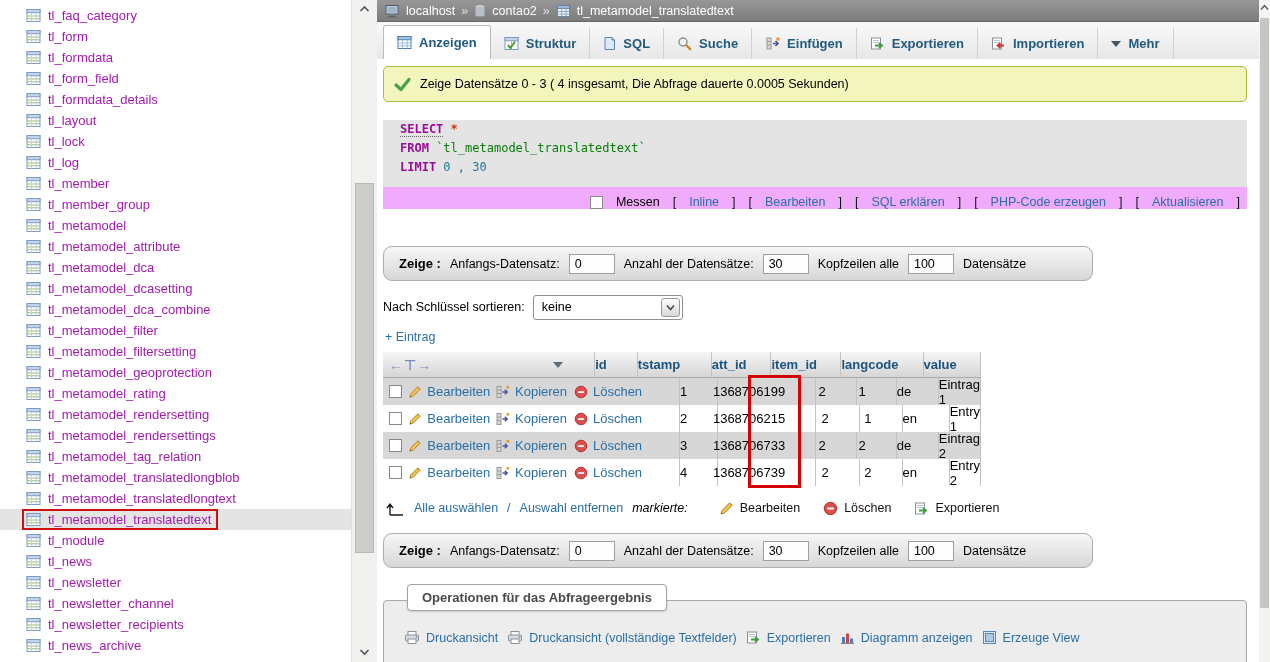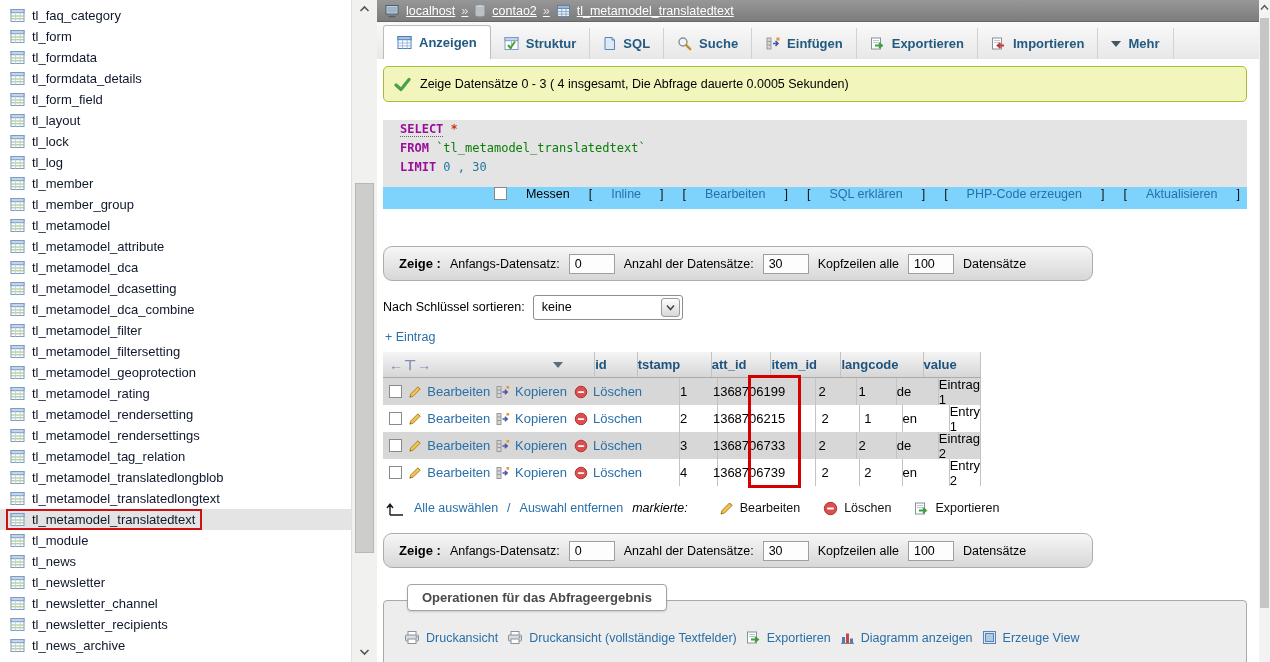--- a/index.html
+++ b/index.html
@@ -6,42 +6,42 @@
   html,body { margin:0; padding:0; }
   body {
     width:1270px; height:662px; overflow:hidden; position:relative;
     background:#fff; font-family:"Liberation Sans", sans-serif; font-size:12.5px; color:#000;
   }
   a { text-decoration:none; }
 
   
   #sidebar { position:absolute; left:0; top:0; width:351px; height:662px; background:#fff; overflow:hidden; }
   .sb-list { padding-top:5px; }
-  .sb-item { height:21px; display:flex; align-items:flex-end; padding-left:6px; font-size:13px; color:#0f172a; cursor:pointer; white-space:nowrap; }
+  .sb-item { height:21px; display:flex; align-items:flex-end; padding-left:22px; font-size:13px; color:#a21caf; cursor:pointer; white-space:nowrap; }
   .sb-item .wrap { display:flex; align-items:center; gap:7px; border:2px solid transparent; padding:0 5px 0 2px; height:21px; }
   .sb-item.selected { background:#e4e4e4; }
   .sb-item.selected .wrap { border-color:#cf1010; }
   .sb-icon { flex:0 0 15px; height:15px; }
 
   
   #sb-scroll { position:absolute; left:351px; top:0; width:26px; height:662px; background:#f1f1f0; border-left:1px solid #e0e0e0; }
   .scroll-arrow { position:absolute; left:0; width:100%; display:flex; justify-content:center; color:#555; }
   #sb-thumb { position:absolute; left:3px; width:19px; top:183px; height:370px; background:#cdcdcc; border:1px solid #b7b7b6; }
 
   
   #pg-scroll { position:absolute; left:1259px; top:0; width:11px; height:662px; background:#f3f3f2; }
   #pg-thumb { position:absolute; left:1px; width:9px; top:18px; height:590px; background:#c6c6c5; }
 
   
   #main { position:absolute; left:377px; top:0; width:885px; height:662px; background:#fff; }
 
   
   #crumbbar { position:absolute; left:0; top:0; width:885px; height:22px;
     background:linear-gradient(#979797,#7c7c7c); border-bottom:1px solid #666;
-    display:flex; align-items:center; gap:6px; padding-left:8px; color:#fff;text-decoration:underline; }
+    display:flex; align-items:center; gap:6px; padding-left:8px; color:#fff; }
   #crumbbar a { color:#fff; }
   .crumb-sep { color:#e3e3e3; }
 
   
   #tabstrip { position:absolute; left:0; top:22px; width:885px; height:37px;
     background:linear-gradient(#fafafa,#e7e7e7); display:flex; align-items:flex-end; padding-left:6px; }
   .tab { height:31px; display:flex; align-items:center; gap:7px; padding:0 13px;
     color:#235a81; font-weight:bold; font-size:13px; border-right:1px solid #d2d2d2; cursor:pointer; }
   .tab.active { background:#fff; border:1px solid #bcbcbc; border-bottom:none; border-radius:3px 3px 0 0; height:34px; }
   .caret-down { width:0; height:0; border-left:5px solid transparent; border-right:5px solid transparent; border-top:6px solid #44565f; display:inline-block; }
@@ -52,21 +52,21 @@
     display:flex; align-items:center; gap:9px; padding:0 10px; }
 
   
   #sqlbox { position:absolute; left:6px; top:120px; width:864px; }
   #sqlcode { background:#e4e4e4; padding:0 8px 10px 17px; font-family:"DejaVu Sans Mono", monospace; font-size:12px; line-height:19px; }
   .kw { color:#9a0d9a; font-weight:bold; }
   .kw-u { border-bottom:1px dotted #666; }
   .sql-star { color:#cc3311; font-weight:bold; }
   .sql-str { color:#0a7d0a; }
   .sql-num { color:#2079a0; }
-  #sqlopts { background:#7dd3fc; height:22px; display:flex; justify-content:flex-end; align-items:flex-start; gap:19px; padding:0 7px; }
+  #sqlopts { background:#f0abfc; height:22px; display:flex; justify-content:flex-end; align-items:flex-end; gap:13px; padding:0 7px; }
   #sqlopts a { color:#2a6fa8; }
   .brk { color:#111; }
 
   
   .cb { width:13px; height:13px; background:#fff; border:1px solid #8a8a8a; display:inline-block; flex:0 0 13px; cursor:pointer; }
 
   
   .navpanel { position:absolute; left:6px; width:710px; height:35px;
     background:linear-gradient(#f7f7f7,#d7d7d7); border:1px solid #adadad; border-radius:9px;
     display:flex; align-items:center; gap:9px; padding:0 15px; }
@@ -175,35 +175,35 @@
   <div class="sb-item">
     <span class="wrap">
       <svg class="sb-icon" viewBox="0 0 15 15" width="15" height="15">
         <rect x="1" y="1.5" width="13" height="12" fill="#fff" stroke="#7e9cc1"></rect>
         <rect x="1" y="1.5" width="13" height="3.2" fill="#c3d5e8" stroke="#7e9cc1"></rect>
         <line x1="1" y1="8" x2="14" y2="8" stroke="#9cbd72"></line>
         <line x1="1" y1="10.8" x2="14" y2="10.8" stroke="#9cbd72"></line>
         <line x1="5.6" y1="4.7" x2="5.6" y2="13.5" stroke="#bcd0e4"></line>
         <line x1="10.2" y1="4.7" x2="10.2" y2="13.5" stroke="#bcd0e4"></line>
       </svg>
+      <span class="sb-label">tl_form_field</span>
+    </span>
+  </div>
+
+  <div class="sb-item">
+    <span class="wrap">
+      <svg class="sb-icon" viewBox="0 0 15 15" width="15" height="15">
+        <rect x="1" y="1.5" width="13" height="12" fill="#fff" stroke="#7e9cc1"></rect>
+        <rect x="1" y="1.5" width="13" height="3.2" fill="#c3d5e8" stroke="#7e9cc1"></rect>
+        <line x1="1" y1="8" x2="14" y2="8" stroke="#9cbd72"></line>
+        <line x1="1" y1="10.8" x2="14" y2="10.8" stroke="#9cbd72"></line>
+        <line x1="5.6" y1="4.7" x2="5.6" y2="13.5" stroke="#bcd0e4"></line>
+        <line x1="10.2" y1="4.7" x2="10.2" y2="13.5" stroke="#bcd0e4"></line>
+      </svg>
       <span class="sb-label">tl_formdata_details</span>
-    </span>
-  </div>
-
-  <div class="sb-item">
-    <span class="wrap">
-      <svg class="sb-icon" viewBox="0 0 15 15" width="15" height="15">
-        <rect x="1" y="1.5" width="13" height="12" fill="#fff" stroke="#7e9cc1"></rect>
-        <rect x="1" y="1.5" width="13" height="3.2" fill="#c3d5e8" stroke="#7e9cc1"></rect>
-        <line x1="1" y1="8" x2="14" y2="8" stroke="#9cbd72"></line>
-        <line x1="1" y1="10.8" x2="14" y2="10.8" stroke="#9cbd72"></line>
-        <line x1="5.6" y1="4.7" x2="5.6" y2="13.5" stroke="#bcd0e4"></line>
-        <line x1="10.2" y1="4.7" x2="10.2" y2="13.5" stroke="#bcd0e4"></line>
-      </svg>
-      <span class="sb-label">tl_form_field</span>
     </span>
   </div>
 
   <div class="sb-item">
     <span class="wrap">
       <svg class="sb-icon" viewBox="0 0 15 15" width="15" height="15">
         <rect x="1" y="1.5" width="13" height="12" fill="#fff" stroke="#7e9cc1"></rect>
         <rect x="1" y="1.5" width="13" height="3.2" fill="#c3d5e8" stroke="#7e9cc1"></rect>
         <line x1="1" y1="8" x2="14" y2="8" stroke="#9cbd72"></line>
         <line x1="1" y1="10.8" x2="14" y2="10.8" stroke="#9cbd72"></line>

